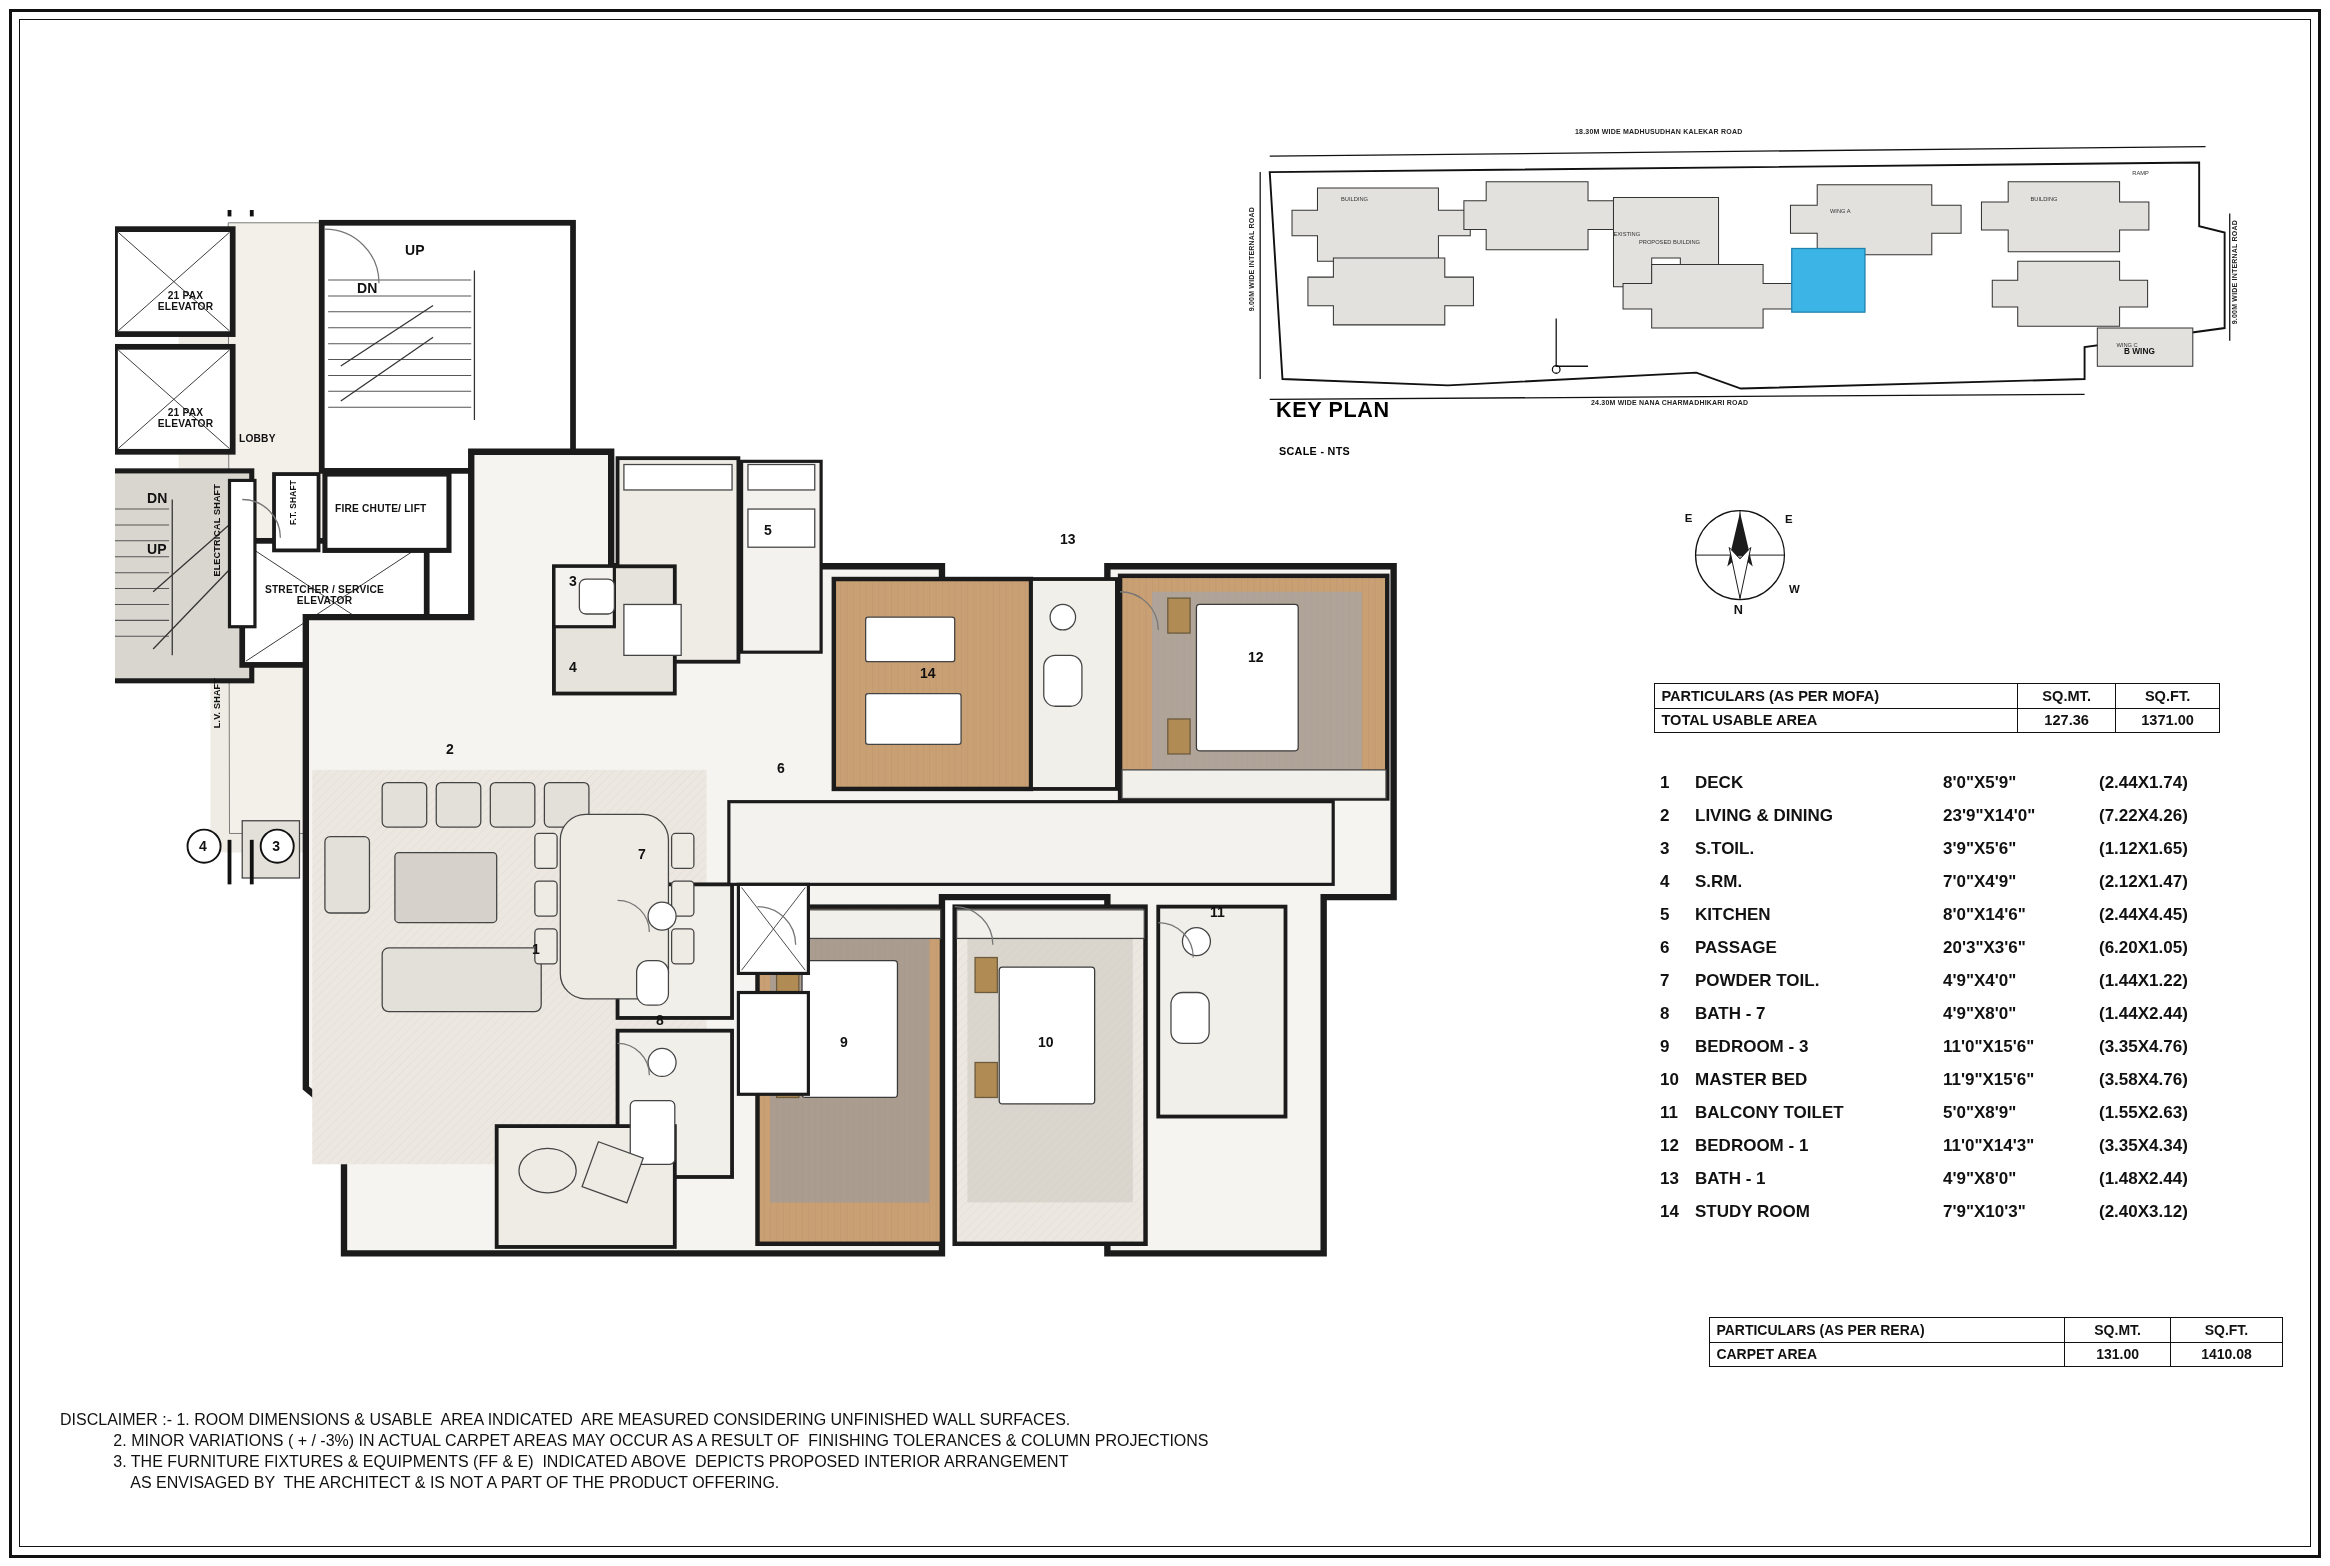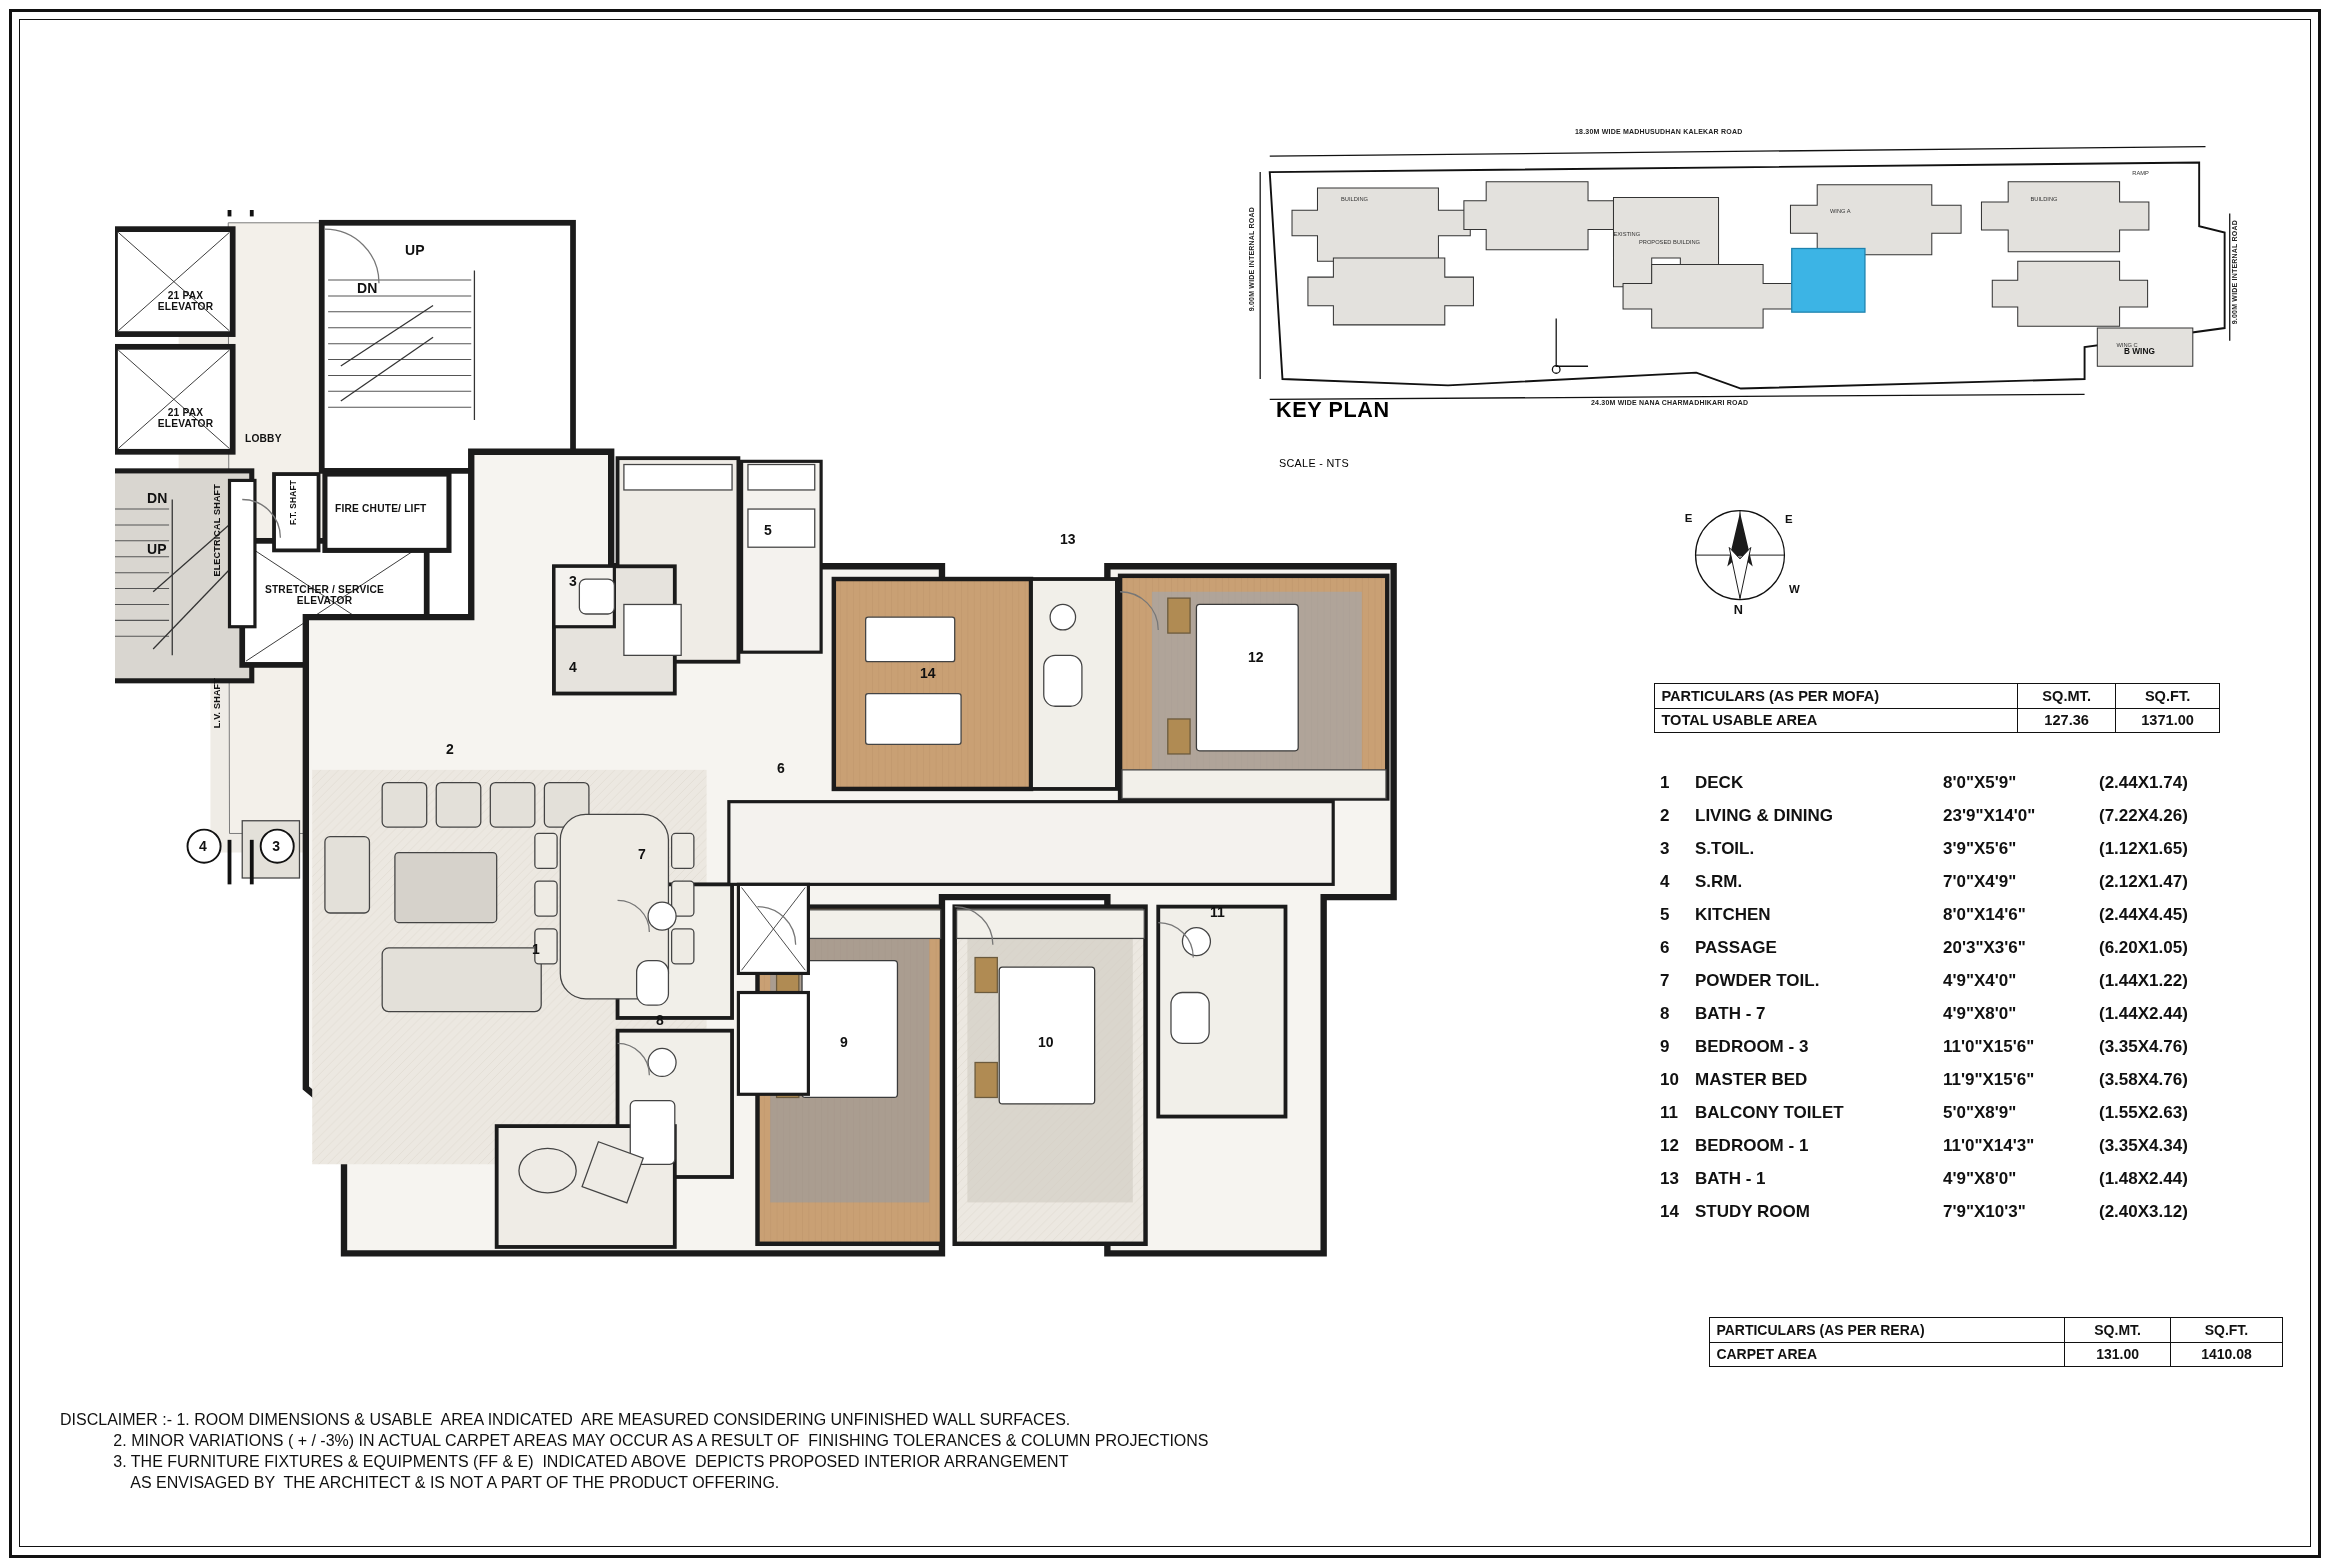--- a/index.html
+++ b/index.html
@@ -11,21 +11,21 @@
   
   #title-block{position:absolute;left:76px;top:38px;}
   #title-block .t1{font-size:29px;font-weight:bold;letter-spacing:0.6px;color:#111;line-height:1.25;}
   #title-block .t2{font-size:29px;font-weight:bold;letter-spacing:0.6px;color:#111;line-height:1.25;display:flex;align-items:center;gap:11.5px;margin-top:6.4px;}
   #bhk-box{border:2.5px solid #111;padding:3.8px 14px 5.1px 14px;font-size:28px;font-weight:bold;}
 
   
   #keyplan{position:absolute;left:1257px;top:137px;width:974px;height:293px;}
   #keyplan svg{display:block;}
   #keyplan-label{position:absolute;left:1276px;top:397px;font-size:21.6px;font-weight:bold;letter-spacing:0.6px;}
-  #keyplan-scale{position:absolute;left:1279px;top:445px;font-size:10.8px;font-weight:normal;letter-spacing:0.3px;margin-top:12px;}
+  #keyplan-scale{position:absolute;left:1279px;top:445px;font-size:10.8px;font-weight:bold;letter-spacing:0.3px;}
   .kp-road{position:absolute;font-size:7px;font-weight:bold;color:#222;letter-spacing:0.2px;}
 
   
   #north{position:absolute;left:1667px;top:484px;width:146px;height:146px;}
 
   
   #plan{position:absolute;left:115px;top:210px;width:1514px;height:1107px;}
 
   
   .tbl{position:absolute;border-collapse:collapse;font-size:14.6px;}
@@ -339,21 +339,21 @@
       </g>
     </svg>
 
     
     <div class="lbl" style="left:11.5px;top:80px;width:118px;text-align:center;white-space:pre;">21 PAX
 ELEVATOR</div>
     <div class="lbl" style="left:11.5px;top:197px;width:118px;text-align:center;white-space:pre;">21 PAX
 ELEVATOR</div>
     <div class="lbl" style="left:119px;top:374px;width:181px;text-align:center;white-space:pre;">STRETCHER / SERVICE
 ELEVATOR</div>
-    <div class="lbl" style="left:130px;top:223px;">LOBBY</div>
+    <div class="lbl" style="left:124px;top:223px;">LOBBY</div>
     <div class="lbl" style="left:220px;top:293px;">FIRE CHUTE/ LIFT</div>
     <div class="lbl vert" style="left:173px;top:270px;font-size:8.3px;">F.T. SHAFT</div>
     <div class="lbl vert" style="left:97px;top:274px;font-size:9px;">ELECTRICAL SHAFT</div>
     <div class="lbl vert" style="left:97px;top:468px;font-size:9px;">L.V. SHAFT</div>
     <div class="lbl" style="left:290px;top:32px;font-size:14px;">UP</div>
     <div class="lbl" style="left:242px;top:70px;font-size:14px;">DN</div>
     <div class="lbl" style="left:32px;top:280px;font-size:14px;">DN</div>
     <div class="lbl" style="left:32px;top:331px;font-size:14px;">UP</div>
 
     

